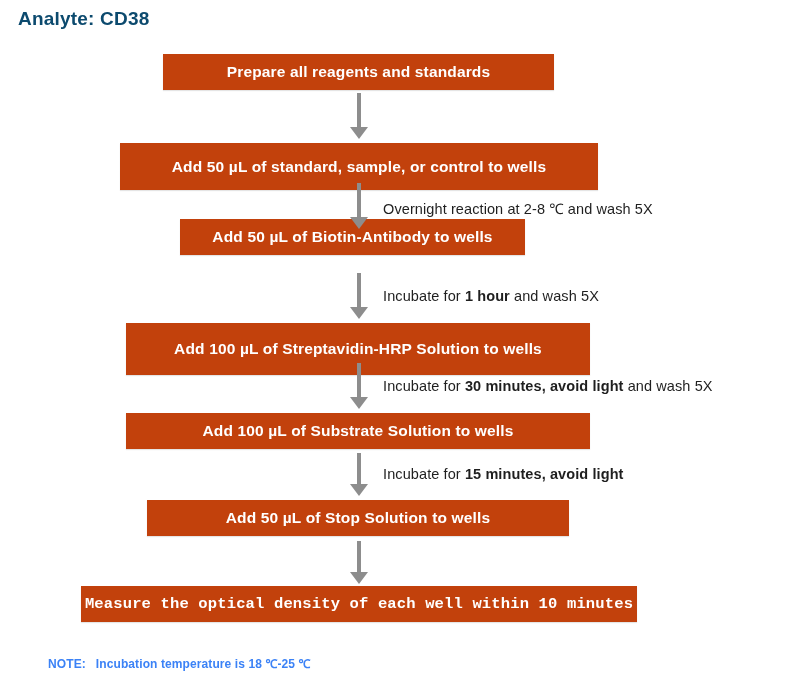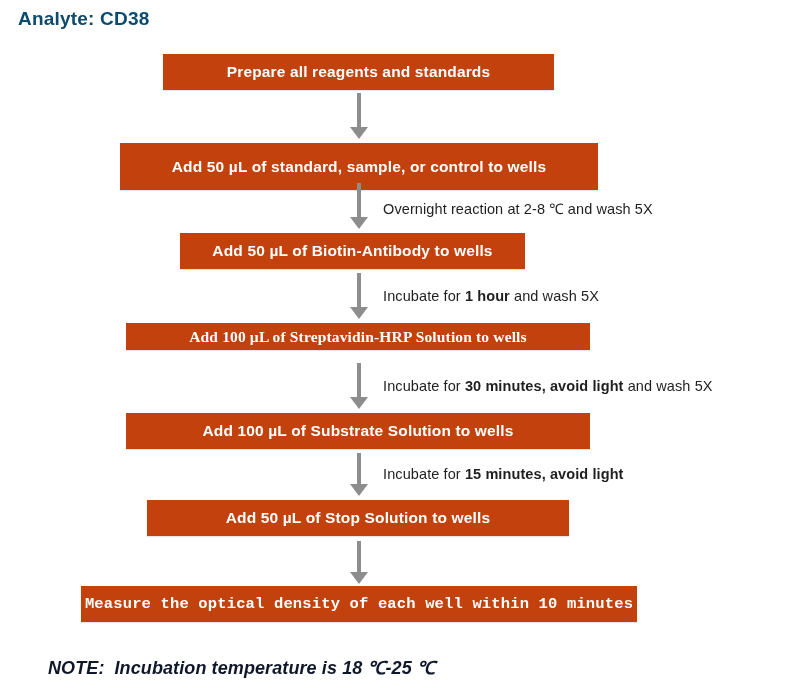--- a/index.html
+++ b/index.html
@@ -69,47 +69,46 @@
     color: #1f1f1f;
     white-space: nowrap;
     letter-spacing: 0.1px;
   }
   .side-label b { font-weight: bold; }
 
   #note {
     position: absolute;
     left: 48px;
     top: 655px;
-    font-size: 18px;
-    font-style: italic;
+    font-size: 12px;
     font-weight: bold;
-    color: #0f172a;
+    color: #3b82f6;
     white-space: nowrap;
     letter-spacing: 0.1px;
   }
   #note .note-label { margin-right: 10px; }
 </style>
 </head>
 <body>
 
 <div id="page-title">Analyte: CD38</div>
 
 <div class="flow-box" style="left:163px; top:54px; width:391px; height:36px;">
   <span>Prepare all reagents and standards</span>
 </div>
 
 <div class="flow-box" style="left:120px; top:143px; width:478px; height:47px;">
   <span>Add 50 µL of standard, sample, or control to wells</span>
 </div>
 
-<div class="flow-box" style="left:180px; top:233px; width:345px; height:36px;">
+<div class="flow-box" style="left:180px; top:219px; width:345px; height:36px;">
   <span>Add 50 µL of Biotin-Antibody to wells</span>
 </div>
 
-<div class="flow-box" style="left:126px; top:323px; width:464px; height:27px;font-family:Liberation Serif, serif;">
+<div class="flow-box" style="left:126px; top:323px; width:464px; height:52px;">
   <span>Add 100 µL of Streptavidin-HRP Solution to wells</span>
 </div>
 
 <div class="flow-box" style="left:126px; top:413px; width:464px; height:36px;">
   <span>Add 100 µL of Substrate Solution to wells</span>
 </div>
 
 <div class="flow-box" style="left:147px; top:500px; width:422px; height:36px;">
   <span>Add 50 µL of Stop Solution to wells</span>
 </div>

